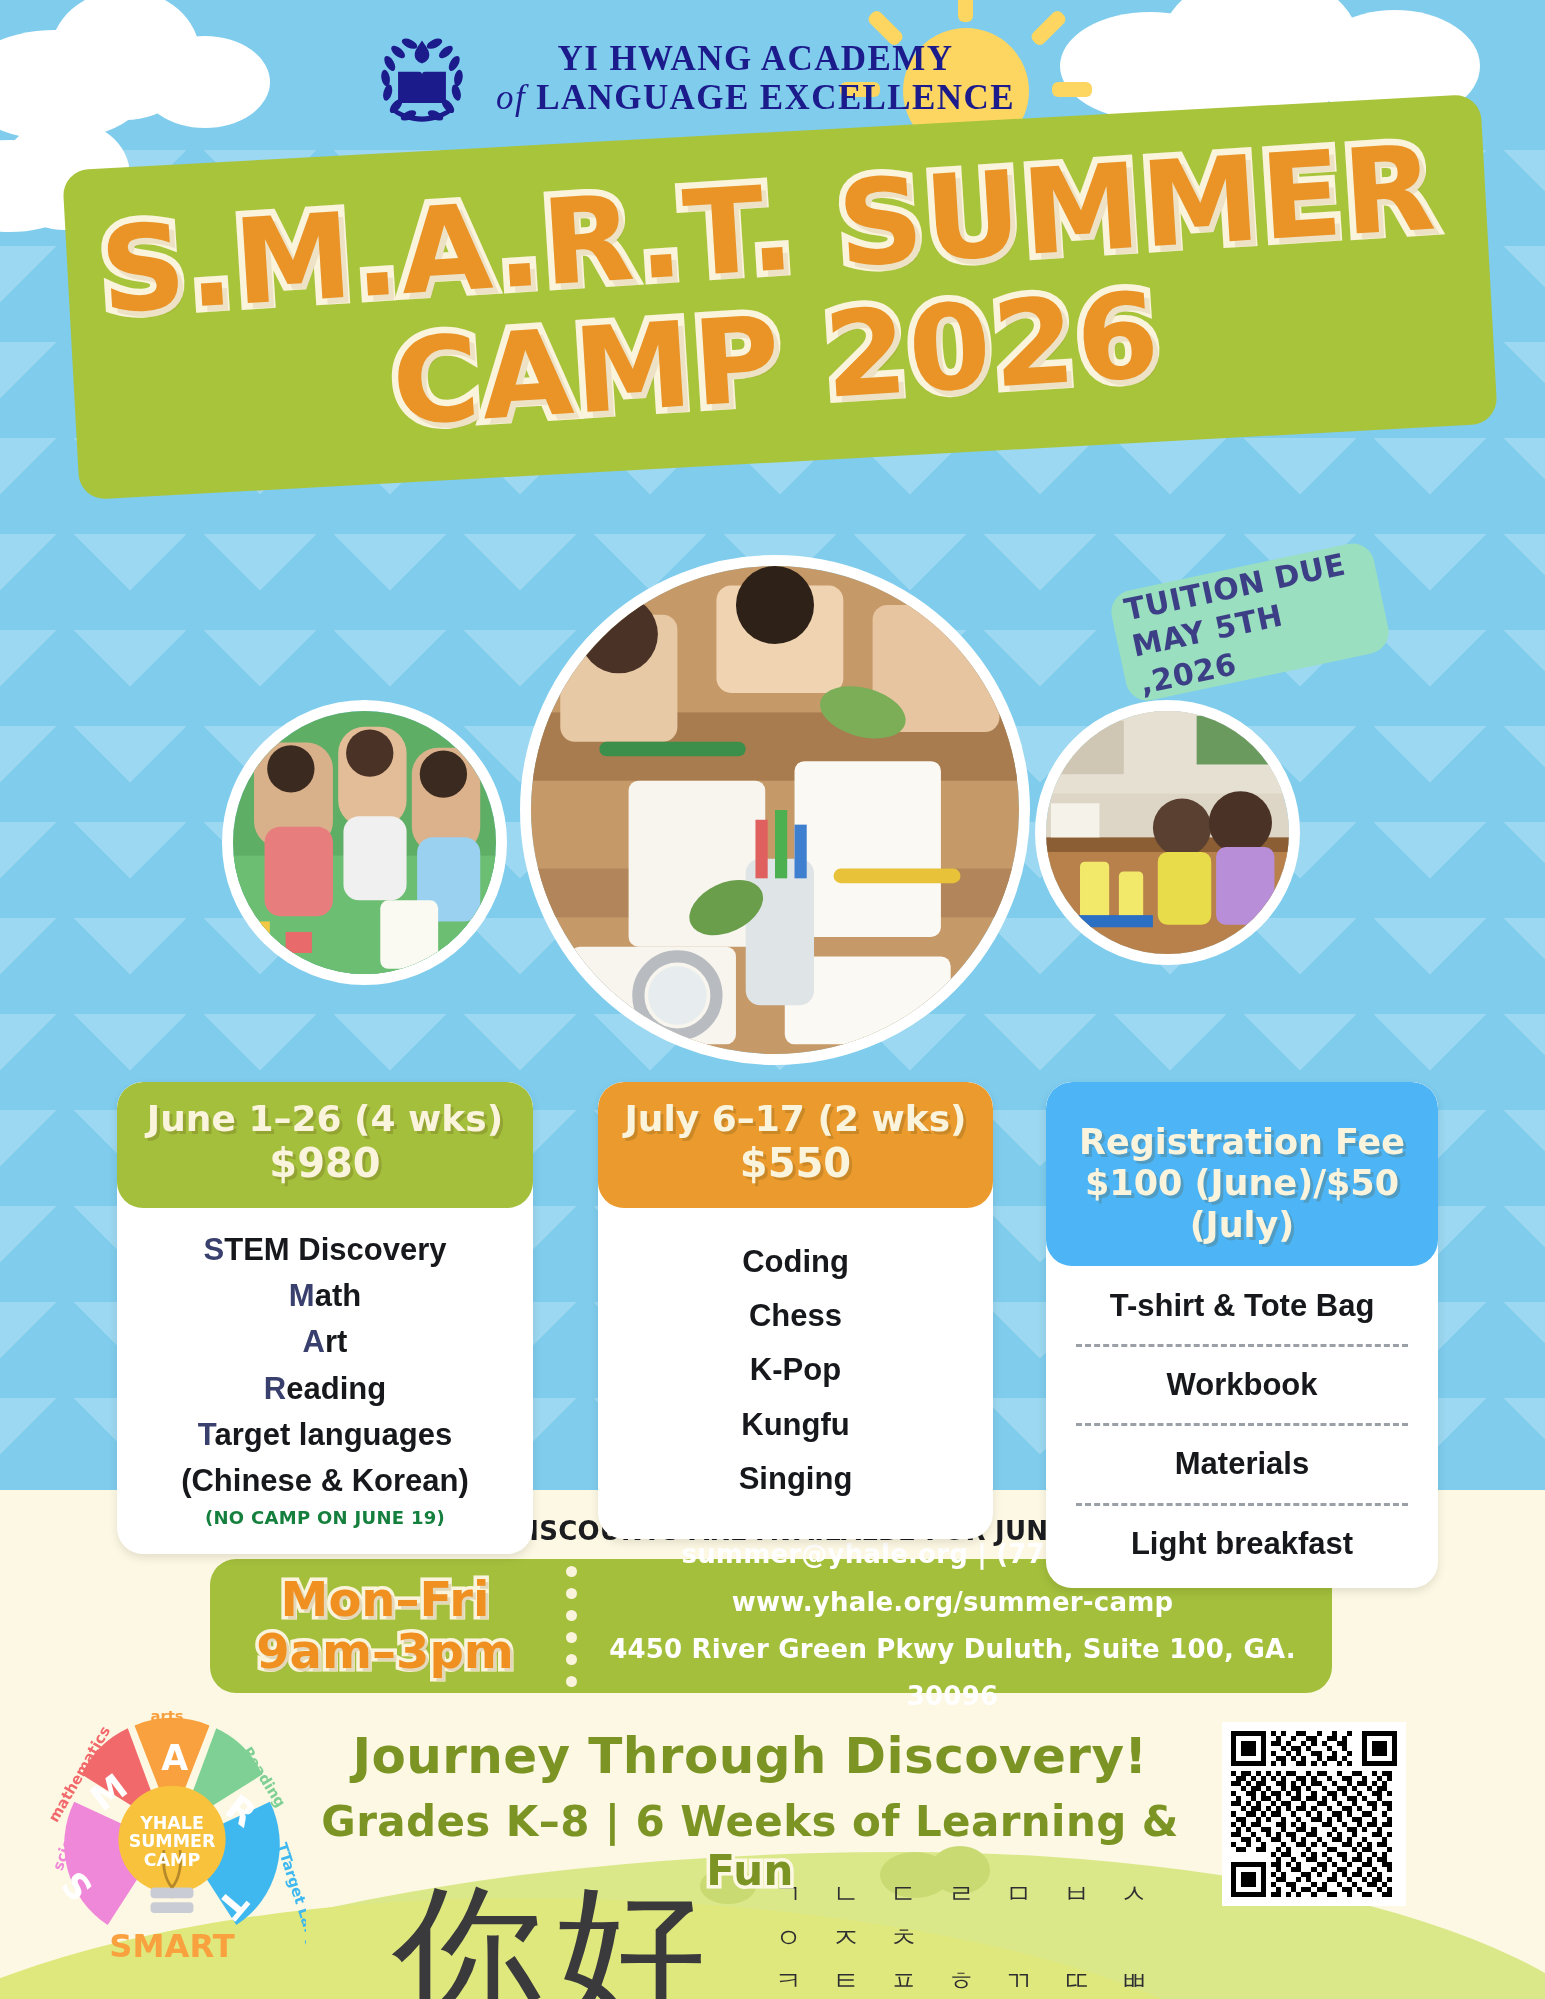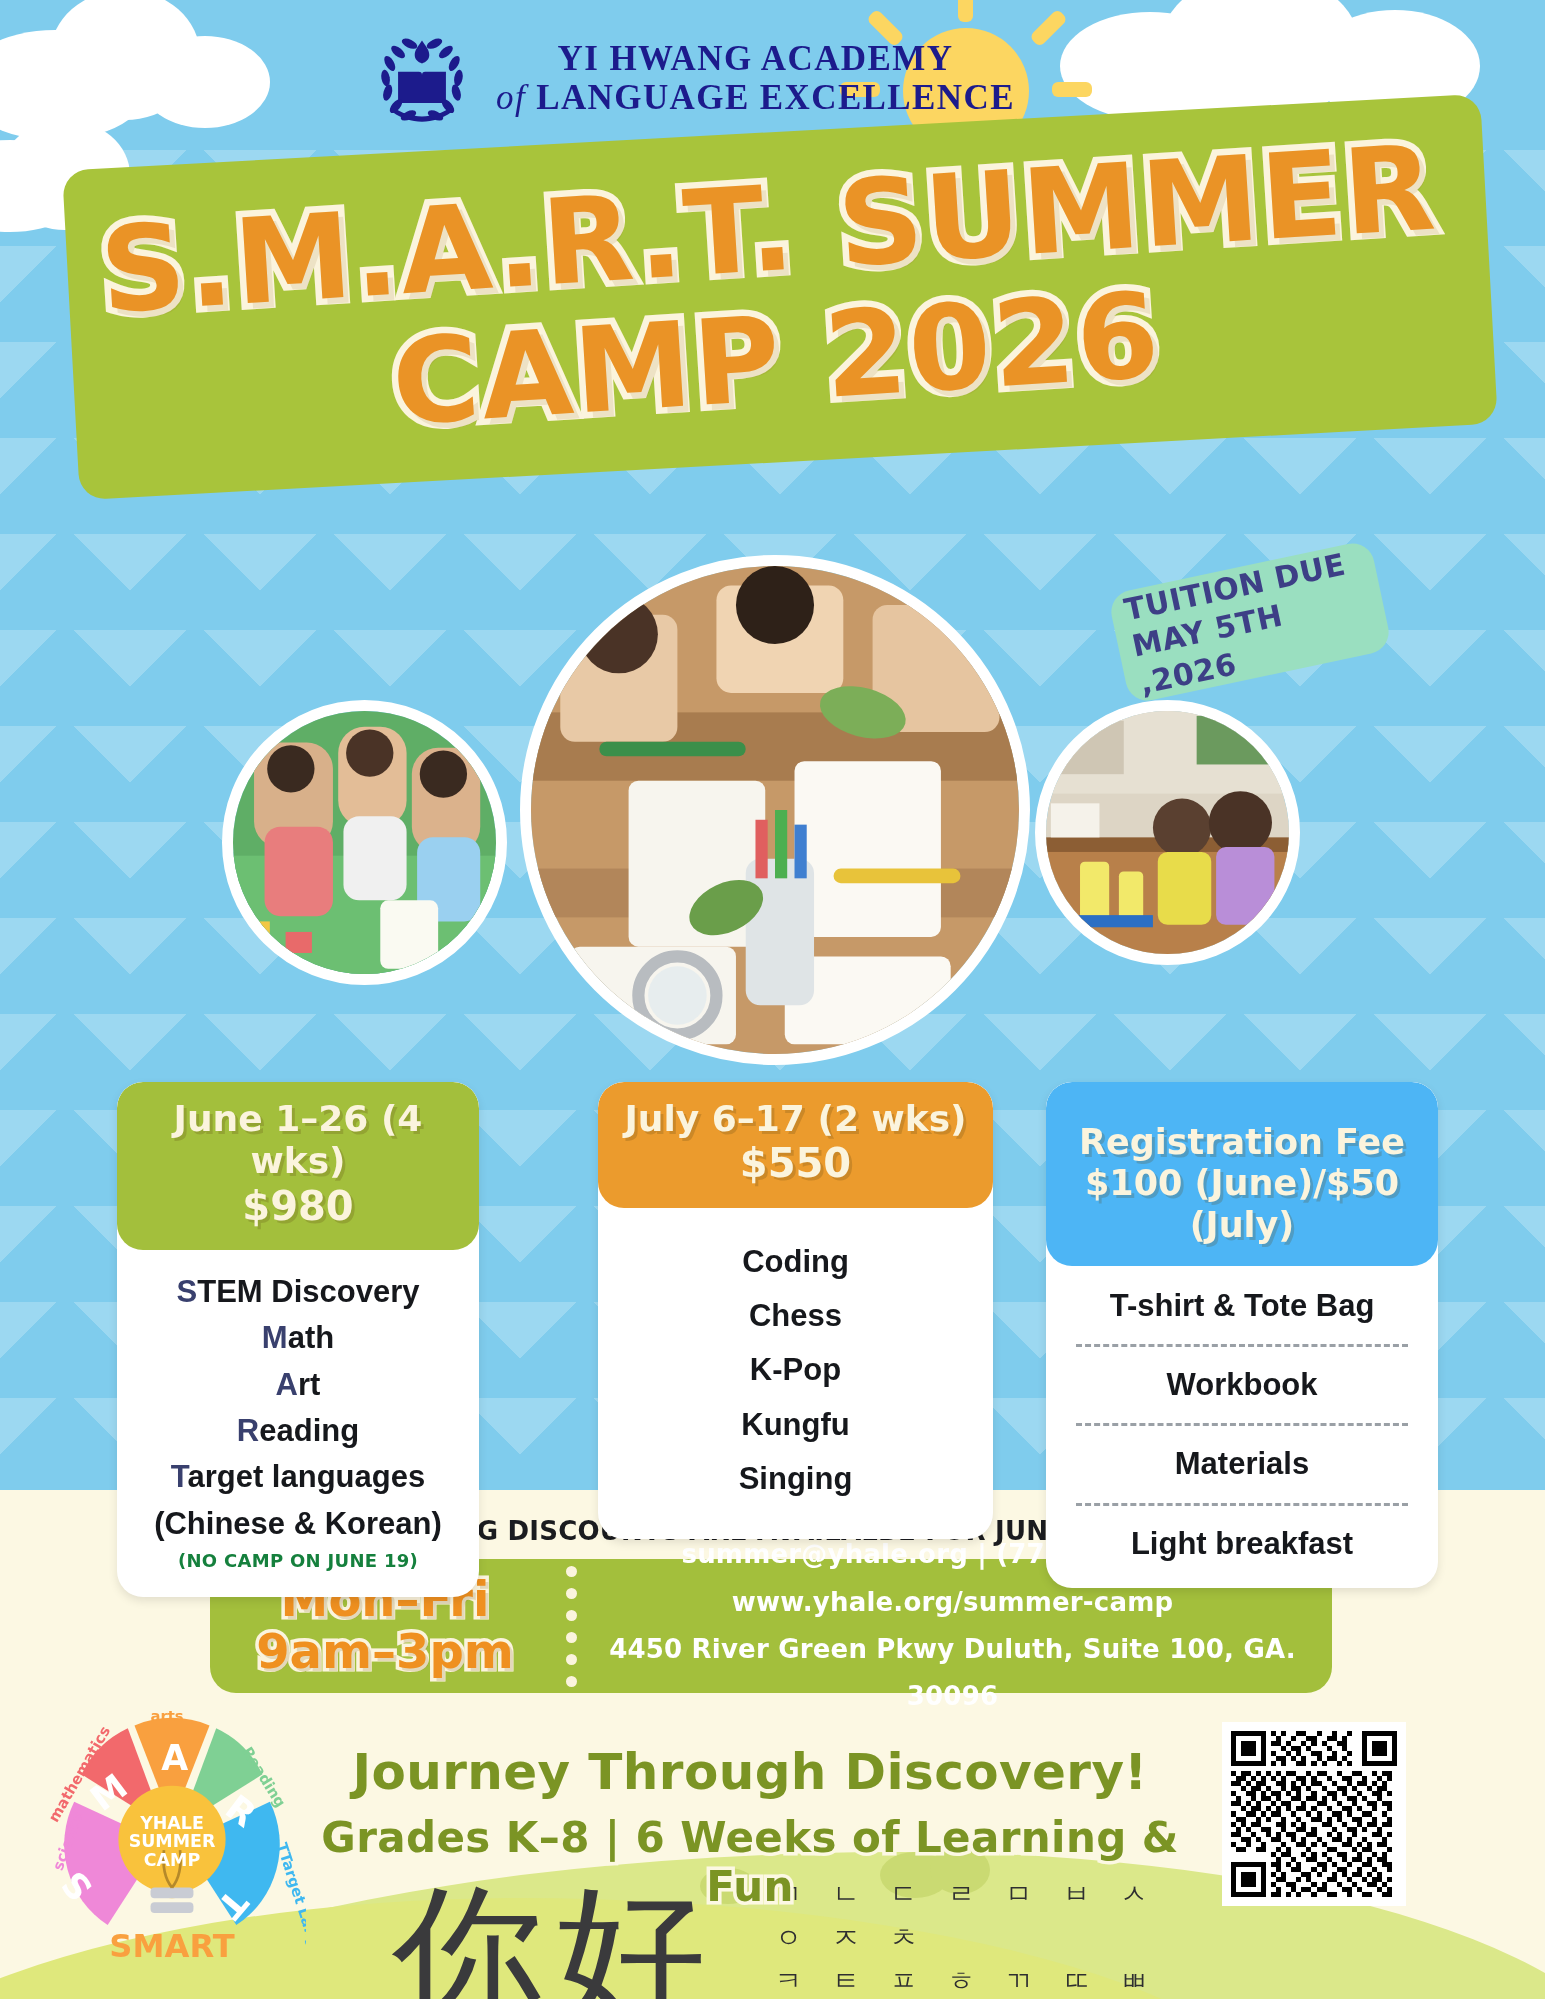--- a/index.html
+++ b/index.html
@@ -92,21 +92,21 @@
   .pc-center { left:520px; top:555px;  width:510px; height:510px; z-index:5; }
   .pc-right  { left:1035px;top:700px;  width:265px; height:265px; z-index:4; }
   .ph { width:100%; height:100%; }
 
   
   .cards { position:absolute; left:0; top:1082px; width:100%; z-index:6; }
   .card {
     position:absolute; background:#fff; border-radius:26px;
     box-shadow:0 4px 10px rgba(0,0,0,.10); overflow:hidden;
   }
-  .card-a { left:117px;  top:0; width:362px;  min-height:408px; }
+  .card-a { left:117px;  top:0; width:416px;  min-height:408px; }
   .card-b { left:598px;  top:0; width:395px;  min-height:408px; }
   .card-c { left:1046px; top:0; width:392px;  min-height:408px; }
 
   .card-head {
     padding:16px 10px 20px; text-align:center; border-radius:26px;
     position:relative; z-index:2;
   }
   .head-green { background:#a3bf3c; }
   .head-orange{ background:#eb9b2d; }
   .head-blue  { background:#4db5f5; }
@@ -169,21 +169,21 @@
   }
   .dots { display:flex; flex-direction:column; gap:11px; padding:0 26px; }
   .dot { width:11px; height:11px; background:#fbf4dd; border-radius:50%; }
   .contact-lines { flex:1; text-align:center; padding-right:30px; }
   .contact-lines div {
     font-family:"DejaVu Sans", sans-serif; font-weight:700;
     font-size:26px; color:#fff; line-height:1.82; letter-spacing:.2px;
   }
 
   
-  .tagline { position:absolute; left:300px; top:1727px; width:900px; text-align:center; z-index:6;margin-top:16px;}
+  .tagline { position:absolute; left:300px; top:1727px; width:900px; text-align:center; z-index:6;}
   .tag1 {
     font-family:"DejaVu Sans", sans-serif; font-weight:700;
     font-size:50px; color:#7b9424; letter-spacing:.4px;
     -webkit-text-stroke:7px #fcf8e3; paint-order:stroke fill;
   }
   .tag2 {
     font-family:"DejaVu Sans", sans-serif; font-weight:700;
     font-size:42px; color:#7b9424; margin-top:12px; letter-spacing:.4px;
     -webkit-text-stroke:7px #fcf8e3; paint-order:stroke fill;
   }

